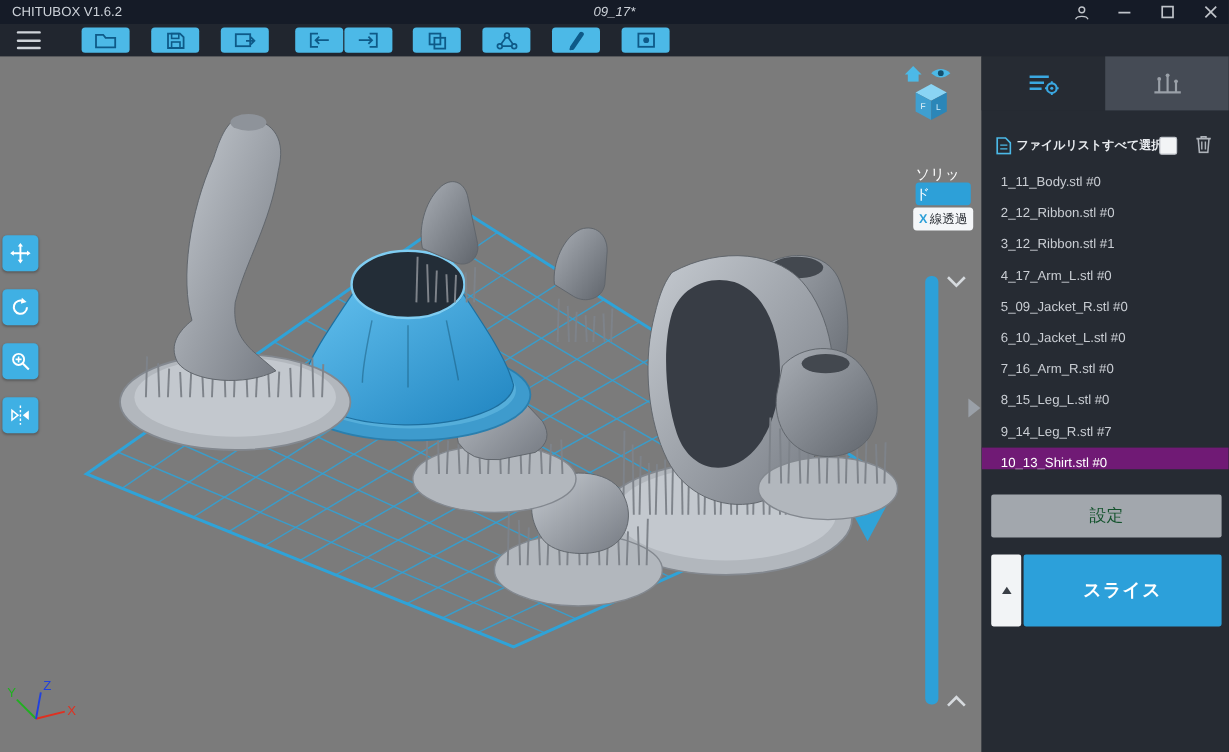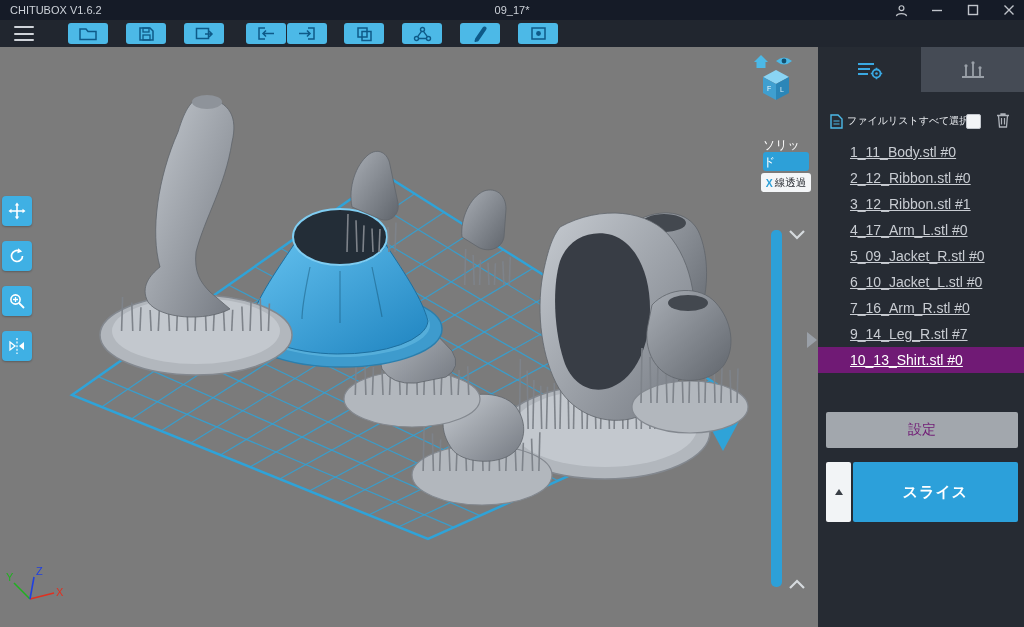--- a/index.html
+++ b/index.html
@@ -4,21 +4,21 @@
 <style>
   html,body{margin:0;padding:0;width:1024px;height:627px;overflow:hidden;
     font-family:"Liberation Sans","DejaVu Sans",sans-serif;background:#20252d;
     -webkit-font-smoothing:antialiased;}
   .root{position:relative;width:1024px;height:627px;}
 
   
   .titlebar{position:absolute;left:0;top:0;width:1024px;height:20px;background:#151b27;
     display:flex;align-items:center;color:#cdd2d9;font-size:11px;}
   .titlebar .app-title{margin-left:10px;}
-  .titlebar .doc-title{position:absolute;left:50%;transform:translateX(-50%);}
+  .titlebar .doc-title{position:absolute;left:50%;transform:translateX(-50%);font-style:italic;}
   .win-controls{position:absolute;right:8px;top:0;height:20px;display:flex;align-items:center;gap:22px;}
   .win-btn{width:14px;height:14px;display:flex;align-items:center;justify-content:center;cursor:pointer;}
 
   
   .toolbar{position:absolute;left:0;top:20px;width:1024px;height:27px;background:#21262f;}
   .hamburger{position:absolute;left:14px;top:6px;width:20px;height:15px;display:flex;
     flex-direction:column;justify-content:space-between;cursor:pointer;}
   .hamburger span{display:block;height:2px;background:#d0d4da;border-radius:1px;}
   .tb-btn{position:absolute;top:3px;width:40px;height:21px;background:#4cb9e7;border-radius:3px;
     display:flex;align-items:center;justify-content:center;cursor:pointer;}
@@ -54,30 +54,30 @@
   .collapse-arrow{position:absolute;left:806px;top:331px;width:12px;height:18px;cursor:pointer;}
 
   
   .right-panel{position:absolute;left:818px;top:47px;width:206px;height:580px;background:#262b33;}
   .tabs{position:absolute;left:0;top:0;width:206px;height:45px;display:flex;}
   .tab{flex:1;display:flex;align-items:center;justify-content:center;cursor:pointer;}
   .tab.active{background:#262b33;}
   .tab.inactive{background:#454b55;}
 
   .list-header{position:absolute;left:0;top:62px;width:206px;height:24px;display:flex;align-items:center;}
-  .list-header .label{color:#e8ebef;font-size:10px;margin-left:4px;white-space:nowrap;}
+  .list-header .label{color:#e8ebef;font-size:10px;margin-left:4px;white-space:nowrap;font-weight:bold;}
   .checkbox{position:absolute;left:148px;top:5px;width:13px;height:13px;background:#f2f4f6;
     border:1px solid #c2c6cc;border-radius:2px;cursor:pointer;}
   .trash{position:absolute;left:178px;top:3px;cursor:pointer;}
 
   .file-list{position:absolute;left:0;top:92px;width:206px;height:252px;overflow:hidden;}
-  .file-row{height:26px;line-height:26px;padding-left:32px;font-size:14px;color:#c9cdd3;cursor:pointer;white-space:nowrap;text-decoration:underline;}
+  .file-row{height:26px;line-height:26px;padding-left:16px;font-size:11px;color:#c9cdd3;cursor:pointer;white-space:nowrap;}
   .file-row.selected{background:#701a75;color:#ffffff;}
 
-  .settings-btn{position:absolute;left:8px;top:365px;width:192px;height:36px;background:#a2a7ad;color:#701a75;
+  .settings-btn{position:absolute;left:8px;top:365px;width:192px;height:36px;background:#a2a7ad;color:#14532d;
     font-size:14px;border-radius:2px;display:flex;align-items:center;justify-content:center;cursor:pointer;}
   .profile-btn{position:absolute;left:8px;top:415px;width:25px;height:60px;background:#f2f4f6;border-radius:2px;
     display:flex;align-items:center;justify-content:center;cursor:pointer;}
   .profile-btn .tri{width:0;height:0;border-left:4px solid transparent;border-right:4px solid transparent;
     border-bottom:6px solid #3a3f46;}
   .slice-btn{position:absolute;left:35px;top:415px;width:165px;height:60px;background:#2ca0da;color:#fff;
     font-size:15px;letter-spacing:1px;border-radius:2px;display:flex;align-items:center;justify-content:center;cursor:pointer;font-weight:bold;}
 </style>
 </head>
 <body>
@@ -521,20 +521,21 @@
     </div>
 
     <div class="file-list">
       <div class="file-row">1_11_Body.stl #0</div>
       <div class="file-row">2_12_Ribbon.stl #0</div>
       <div class="file-row">3_12_Ribbon.stl #1</div>
       <div class="file-row">4_17_Arm_L.stl #0</div>
       <div class="file-row">5_09_Jacket_R.stl #0</div>
       <div class="file-row">6_10_Jacket_L.stl #0</div>
       <div class="file-row">7_16_Arm_R.stl #0</div>
+      <div class="file-row">8_15_Leg_L.stl #0</div>
       <div class="file-row">9_14_Leg_R.stl #7</div>
       <div class="file-row selected">10_13_Shirt.stl #0</div>
     </div>
 
     <div class="settings-btn">設定</div>
 
     <div class="profile-btn">
         <span class="tri"></span>
       </div>
     <div class="slice-btn">スライス</div>

